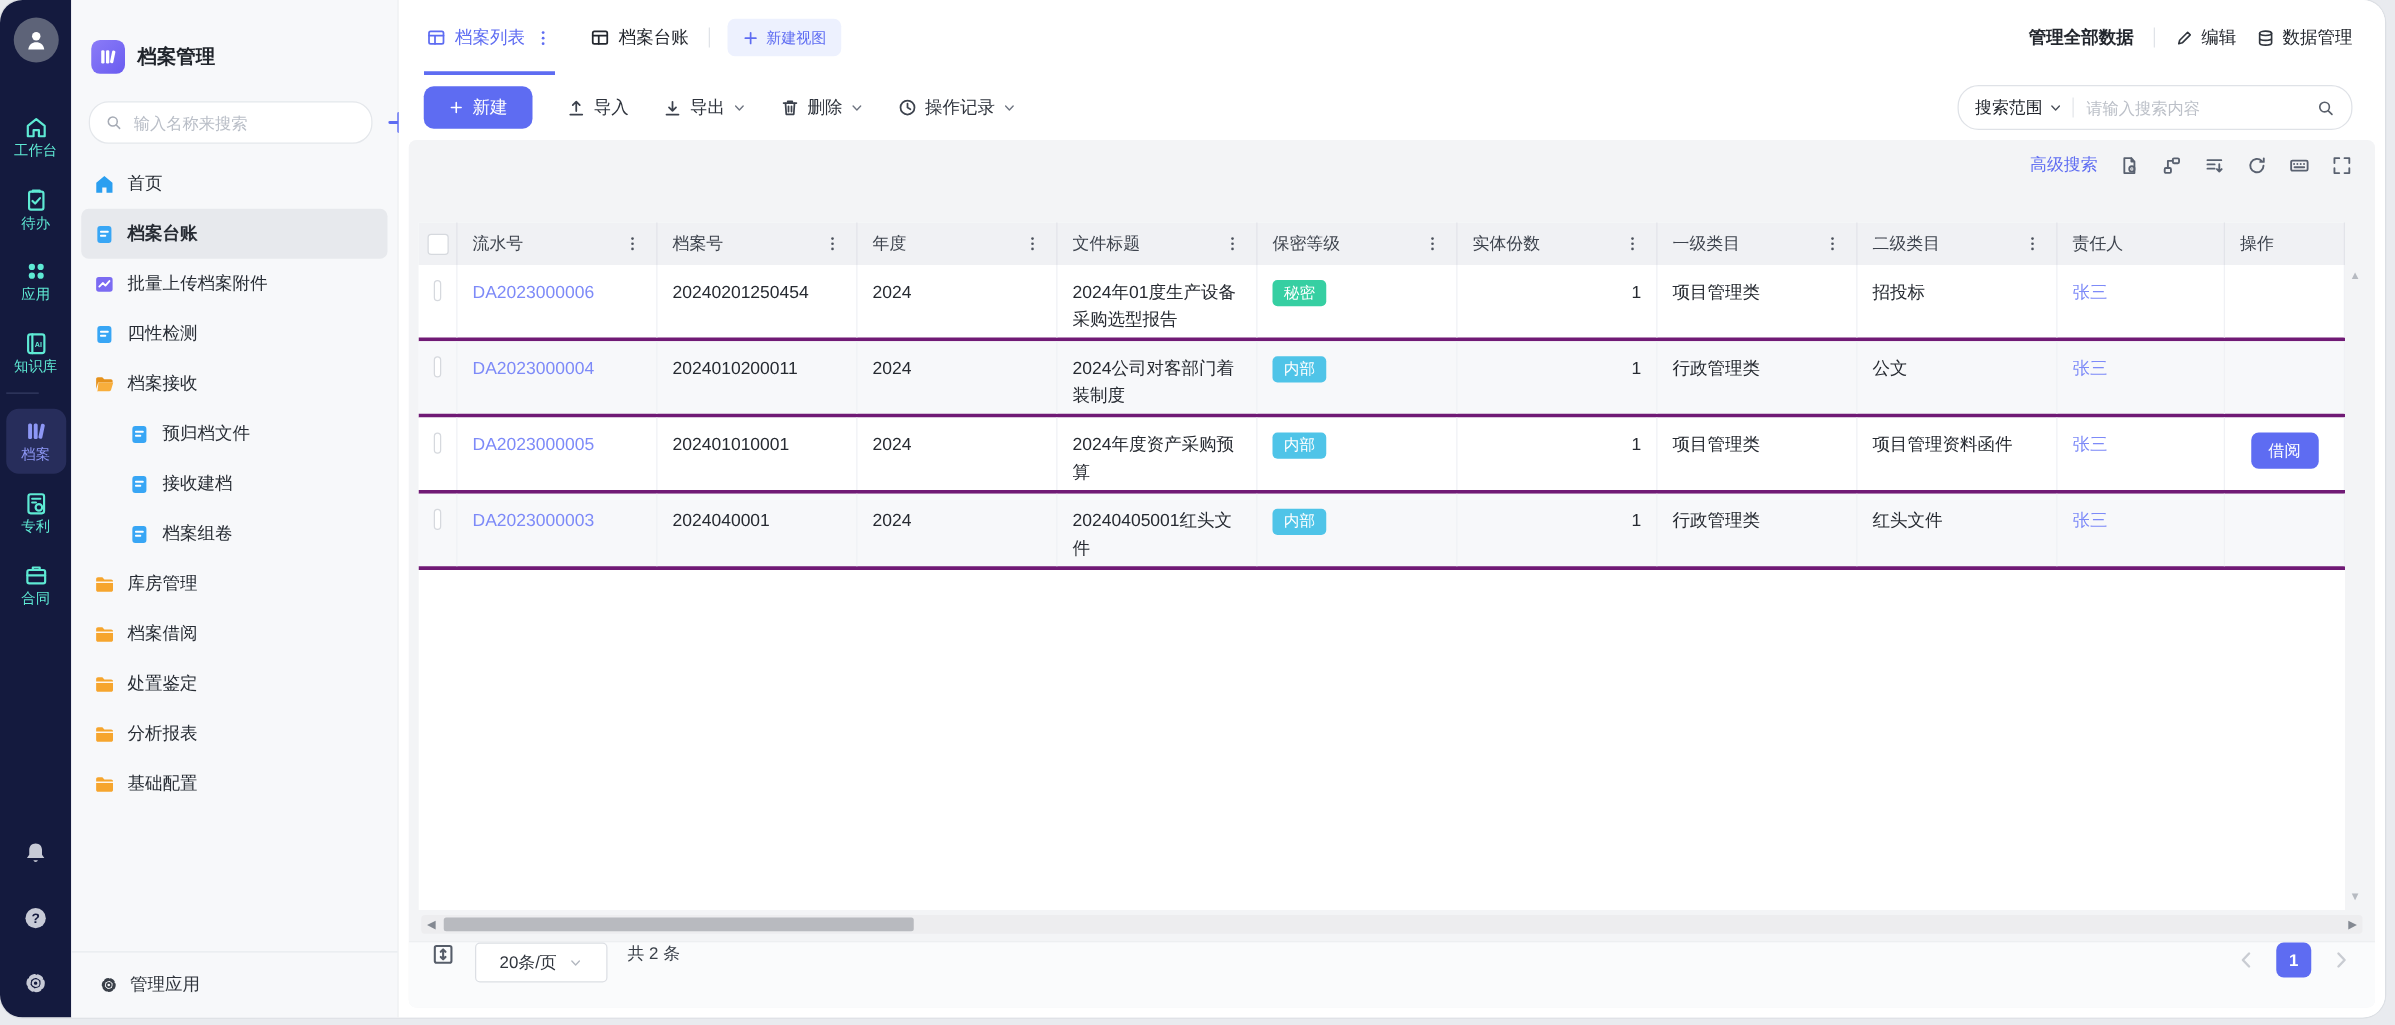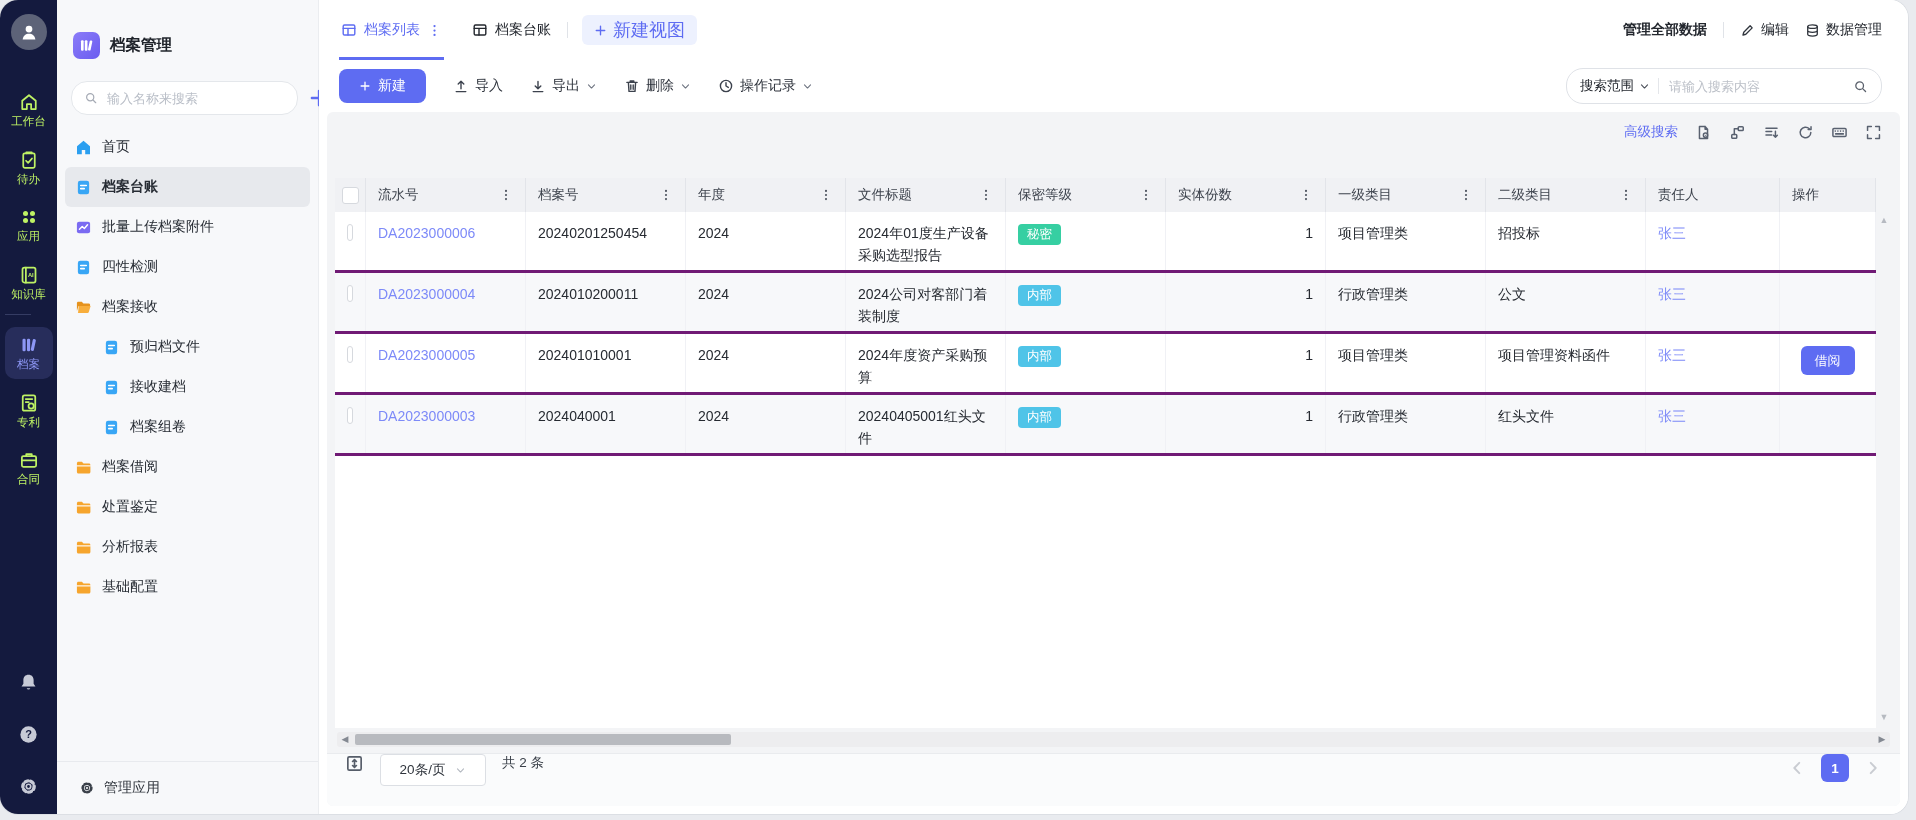--- a/index.html
+++ b/index.html
@@ -15,21 +15,21 @@
   .window{position:absolute;left:0;top:0;width:1908px;height:814px;border-radius:18px;
     background:#fff;overflow:hidden;display:flex;box-shadow:0 0 0 1px #dcdfe4;}
 
   
   .rail{width:57px;background:#141a3e;display:flex;flex-direction:column;align-items:center;
     padding:14px 0 10px;flex:0 0 auto;}
   .avatar{width:36px;height:36px;border-radius:50%;background:#5d6378;color:#fff;
     display:flex;align-items:center;justify-content:center;margin-bottom:34px;}
   .avatar .ic{width:20px;height:20px;}
   .rail-item{width:48px;display:flex;flex-direction:column;align-items:center;gap:4px;
-    color:#bef264;padding:8px 0;margin-bottom:6px;border-radius:10px;cursor:pointer;}
+    color:#5eead4;padding:8px 0;margin-bottom:6px;border-radius:10px;cursor:pointer;}
   .rail-item .ic{width:20px;height:20px;}
   .rail-item .rlabel{font-size:11.5px;line-height:1;}
   .rail-item.active{background:rgba(141,151,245,.16);color:#8d97f5;}
   .rail-divider{width:26px;height:1px;background:#353c63;margin:4px 0 12px;}
   .rail-spacer{flex:1;}
   .rail-bottom-item{width:36px;height:36px;display:flex;align-items:center;justify-content:center;
     color:#c7cad6;margin-top:16px;cursor:pointer;}
   .rail-bottom-item .ic{width:21px;height:21px;}
 
   
@@ -62,21 +62,21 @@
   .main{flex:1;display:flex;flex-direction:column;min-width:0;background:#fff;}
   .view-bar{height:60px;display:flex;align-items:center;padding:0 26px 0 20px;flex:0 0 auto;}
   .tab{height:60px;display:flex;align-items:center;gap:7px;font-size:14px;color:#23272e;cursor:pointer;
     padding:0 2px;}
   .tab .ic{width:16px;height:16px;}
   .tab.active{color:#5e6cf2;box-shadow:inset 0 -3px 0 #5e6cf2;}
   .tab .kebab{width:15px;height:15px;cursor:pointer;}
   .tab-gap{width:26px;}
   .vsep{width:1px;height:16px;background:#e0e3e8;margin:0 14px;}
   .chip-newview{display:flex;align-items:center;gap:6px;background:#edf1fe;color:#5e6cf2;border-radius:6px;
-    height:30px;padding:0 12px;font-size:18px;cursor:pointer;}
+    height:30px;padding:0 12px;font-size:12px;cursor:pointer;}
   .chip-newview .ic{width:13px;height:13px;}
   .vb-right{margin-left:auto;display:flex;align-items:center;gap:16px;font-size:14px;color:#23272e;}
   .vb-strong{font-weight:bold;cursor:pointer;}
   .vb-act{display:flex;align-items:center;gap:6px;cursor:pointer;}
   .vb-act .ic{width:15px;height:15px;color:#30353d;}
 
   .toolbar{height:52px;display:flex;align-items:center;gap:27px;padding:0 26px 0 20px;flex:0 0 auto;}
   .btn-new{display:flex;align-items:center;gap:7px;background:#5e6cf2;color:#fff;border:none;border-radius:8px;
     height:34px;padding:0 20px;font-size:14px;cursor:pointer;font-family:inherit;}
   .btn-new .ic{width:12px;height:12px;}
@@ -364,20 +364,29 @@
           </span>
           <span>档案组卷</span>
         </div>
         <div class="sb-item">
           <span class="ic">
             <svg viewBox="0 0 16 16" fill="none" stroke="currentColor" stroke-width="1.4" stroke-linecap="round" stroke-linejoin="round">
               <path d="M1.8 4.1c0-.8.6-1.4 1.4-1.4h3.3l1.5 1.6h5.1c.8 0 1.4.6 1.4 1.4v6.5c0 .8-.6 1.4-1.4 1.4H3.2c-.8 0-1.4-.6-1.4-1.4Z" fill="#f6a52d" stroke="none"></path>
               <path d="M1.8 6.4h12.7" stroke="#ffffff" stroke-width="1.1" opacity=".9"></path>
             </svg>
           </span>
+          <span>库房管理</span>
+        </div>
+        <div class="sb-item">
+          <span class="ic">
+            <svg viewBox="0 0 16 16" fill="none" stroke="currentColor" stroke-width="1.4" stroke-linecap="round" stroke-linejoin="round">
+              <path d="M1.8 4.1c0-.8.6-1.4 1.4-1.4h3.3l1.5 1.6h5.1c.8 0 1.4.6 1.4 1.4v6.5c0 .8-.6 1.4-1.4 1.4H3.2c-.8 0-1.4-.6-1.4-1.4Z" fill="#f6a52d" stroke="none"></path>
+              <path d="M1.8 6.4h12.7" stroke="#ffffff" stroke-width="1.1" opacity=".9"></path>
+            </svg>
+          </span>
           <span>档案借阅</span>
         </div>
         <div class="sb-item">
           <span class="ic">
             <svg viewBox="0 0 16 16" fill="none" stroke="currentColor" stroke-width="1.4" stroke-linecap="round" stroke-linejoin="round">
               <path d="M1.8 4.1c0-.8.6-1.4 1.4-1.4h3.3l1.5 1.6h5.1c.8 0 1.4.6 1.4 1.4v6.5c0 .8-.6 1.4-1.4 1.4H3.2c-.8 0-1.4-.6-1.4-1.4Z" fill="#f6a52d" stroke="none"></path>
               <path d="M1.8 6.4h12.7" stroke="#ffffff" stroke-width="1.1" opacity=".9"></path>
             </svg>
           </span>
           <span>处置鉴定</span>

